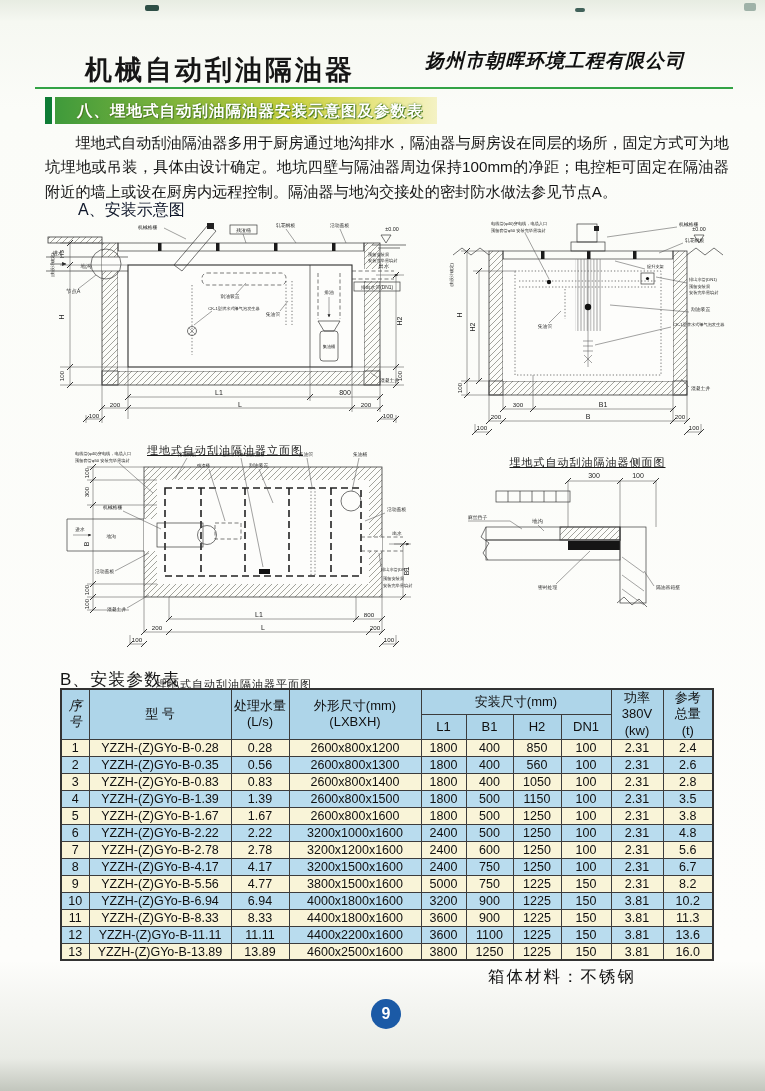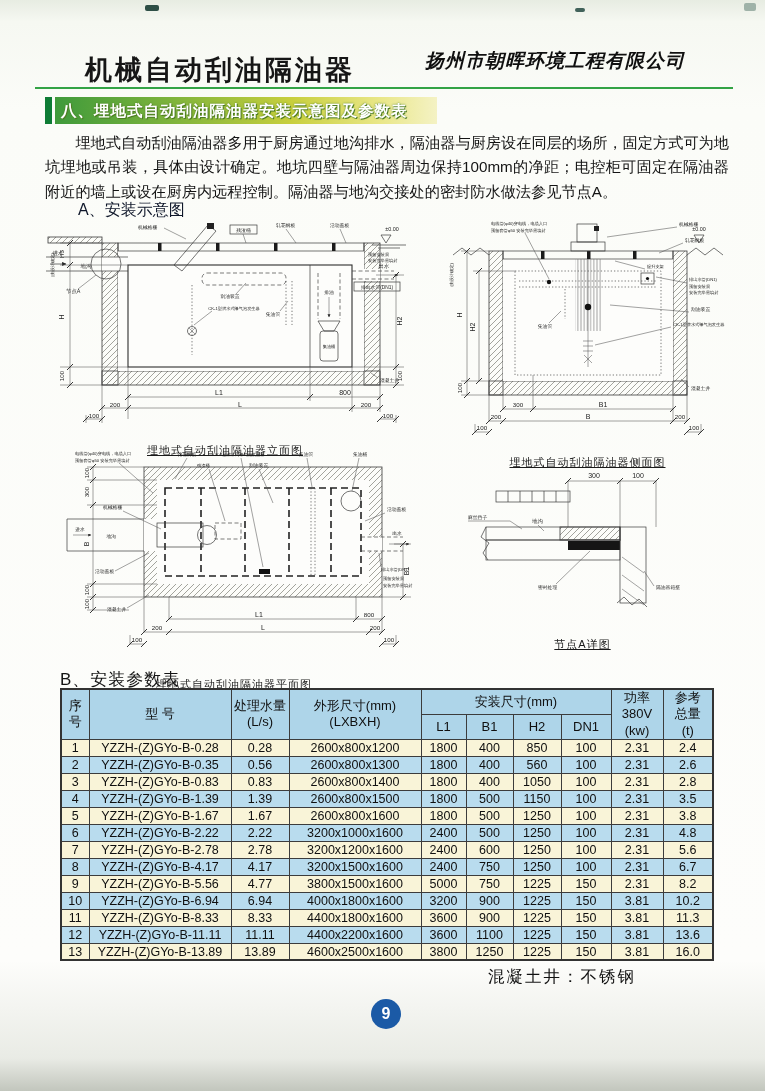--- a/index.html
+++ b/index.html
@@ -12,21 +12,21 @@
 
   
   .hdr-title { position:absolute; left:85px; top:52px; font-size:27px; font-weight:bold; letter-spacing:3px; color:#161616; }
   .hdr-company { position:absolute; left:425px; top:48px; width:292px; text-align:left; font-size:19px; font-weight:bold;
                  font-style:italic; font-family:"DejaVu Serif","Liberation Serif",serif; color:#101010; letter-spacing:1px; }
   .hdr-rule { position:absolute; left:35px; top:87px; width:698px; height:2px; background:#33a345; }
 
   
   .banner { position:absolute; left:45px; top:97px; height:27px; display:flex; }
   .banner-bar { width:7px; height:27px; background:#0e7c35; margin-right:3px; }
-  .banner-band { width:382px; height:27px; line-height:27px; padding-left:6px;
+  .banner-band { width:382px; height:27px; line-height:27px; padding-left:22px;
     background:linear-gradient(90deg,#3f9a3b 0%,#7db33c 30%,#c8cf3d 62%,#e9e788 85%,#f4f2c4 100%);
     color:#ffffff; font-size:15.5px; font-weight:bold; letter-spacing:1px;
     text-shadow:1px 1px 0 #4d7c22, 0 0 2px #4d7c22; }
 
   .intro { position:absolute; left:45px; top:131px; width:684px; font-size:15.2px; line-height:1.6; color:#141414;
            text-align:justify; text-indent:2em; }
   .sec-a { position:absolute; left:78px; top:200px; font-size:16px; color:#0f172a; }
   .sec-b { position:absolute; left:60px; top:668px; font-size:17px; color:#141414; letter-spacing:1px; }
 
   
@@ -50,21 +50,21 @@
 
   
   #param-table { position:absolute; left:60px; top:688px; width:652px; border-collapse:collapse; table-layout:fixed;
                  font-size:12.5px; color:#101010; }
   #param-table th, #param-table td { border:1px solid #3c3c3c; text-align:center; padding:0 1px; overflow:hidden; white-space:nowrap; }
   #param-table th { background:#aed5e9; font-weight:normal; font-size:13px; line-height:1.25; white-space:normal; }
   #param-table td { height:17px; }
   #param-table tr.ra td { background:#f9f4d8; }
   #param-table tr.rb td { background:#b9dcee; }
   #param-table { border:2px solid #333; }
-  th.c-idx { white-space:normal; word-break:break-all; line-height:1.3; }
+  th.c-idx { white-space:normal; word-break:break-all; line-height:1.3;font-style:italic; }
 
   .material-note { position:absolute; left:488px; top:966px; font-size:16.5px; color:#111; letter-spacing:2px; }
   .page-circle { position:absolute; left:371px; top:999px; width:30px; height:30px; border-radius:50%;
                  background:#1b5aa6; color:#fff; font-size:16px; font-weight:bold; text-align:center; line-height:30px; }
 </style>
 </head>
 <body>
 
 <svg width="0" height="0" style="position:absolute">
   <defs>
@@ -454,21 +454,20 @@
           <text class="t45" x="8" y="52">麻丝挡子</text>
           <path class="dim" d="M8 54 H50 L62 62"></path>
           <text class="t5" x="72" y="56">地沟</text>
           <line class="dim" x1="78" y1="58" x2="84" y2="64"></line>
           <text class="t45" x="78" y="122">密封处理</text>
           <line class="dim" x1="96" y1="117" x2="130" y2="84"></line>
           <text class="t45" x="196" y="122">隔油器箱壁</text>
           <line class="dim" x1="194" y1="119" x2="184" y2="104"></line>
         </g>
       </svg>
-      <div class="dwg-caption">节点A详图</div>
     </div>
 
   </div>
 
   <div class="sec-b">B、安装参数表</div>
 
   <table id="param-table">
     <colgroup>
       <col style="width:28px">
         <col style="width:142px">
@@ -665,16 +664,16 @@
           <td>3800</td>
           <td>1250</td>
           <td>1225</td>
           <td>150</td>
           <td>3.81</td>
           <td>16.0</td>
         </tr>
       </tbody>
   </table>
 
-  <div class="material-note">混凝土井：不锈钢</div>
+  <div class="material-note">箱体材料：不锈钢</div>
   <div class="page-circle">9</div>
 
 </div>
 
 </body></html>

